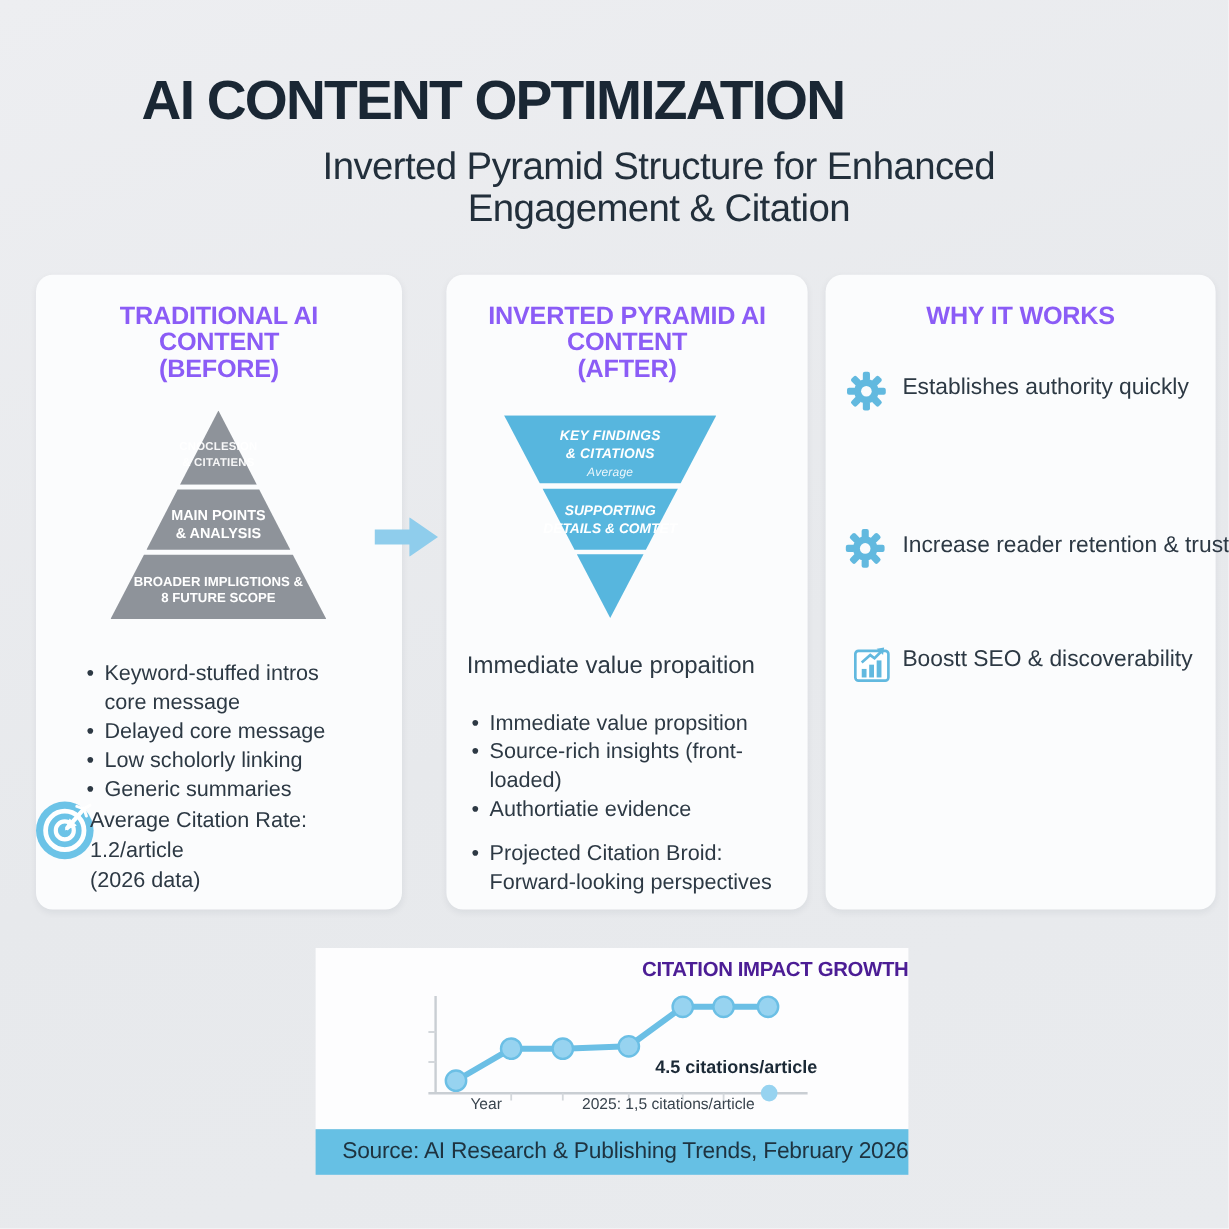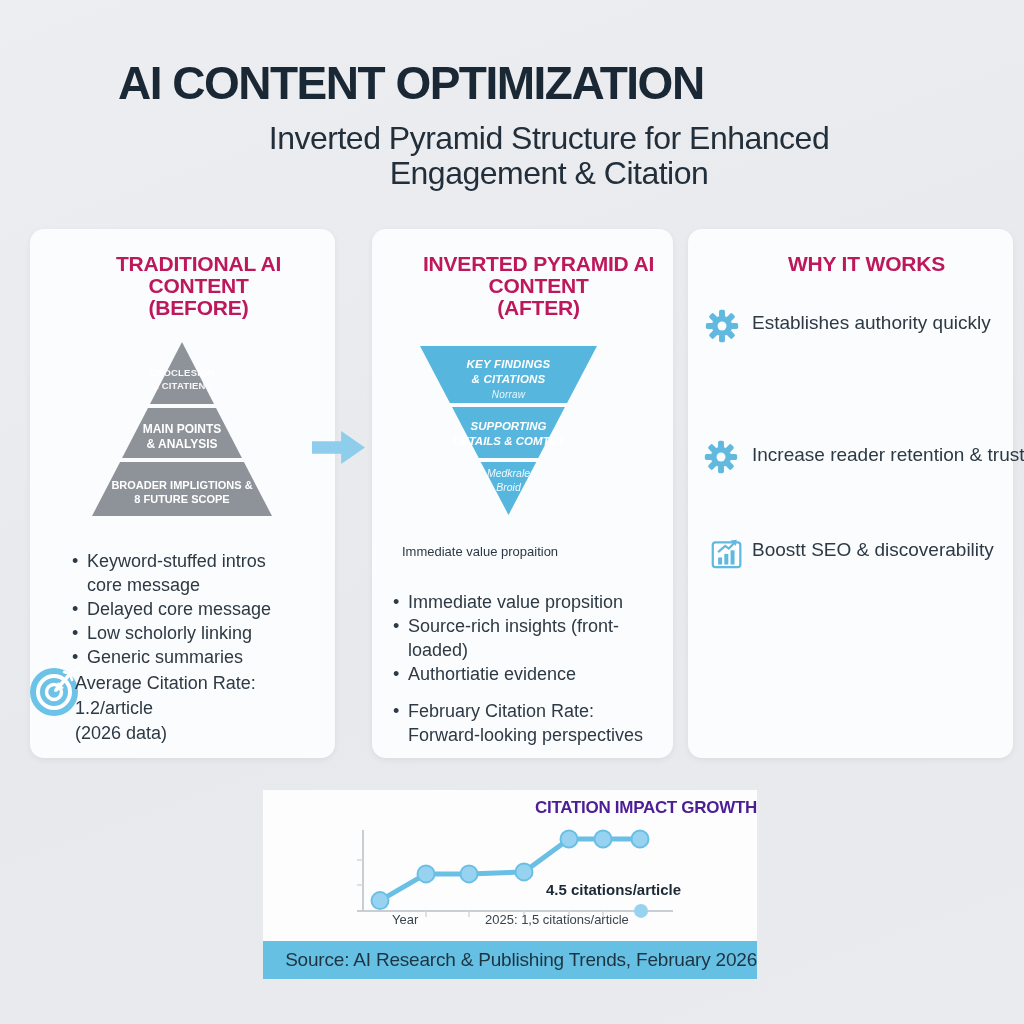--- a/index.html
+++ b/index.html
@@ -13,21 +13,21 @@
     letter-spacing:-1.5px;color:#1a2734;white-space:nowrap;}
   .subtitle{position:absolute;top:121px;left:0;width:100%;text-align:center;
     font-size:32px;font-weight:400;letter-spacing:-0.5px;color:#222f3b;line-height:35px;margin-left:37px;}
   
   .card{position:absolute;top:229px;height:529px;background:#fbfcfd;border-radius:14px;
     box-shadow:0 2px 6px rgba(25,35,45,0.06);}
   #card-before{left:30px;width:305px;}
   #card-after{left:372px;width:301px;}
   #card-why{left:688px;width:325px;}
   .card-title{position:absolute;top:24px;left:0;width:100%;text-align:center;
-    font-size:21px;line-height:22px;font-weight:700;letter-spacing:-0.2px;color:#be185d;padding-left:16px;}
+    font-size:21px;line-height:22px;font-weight:700;letter-spacing:-0.2px;color:#8b5cf6;}
   
   .pyr{position:absolute;}
   #gray-pyr{left:62px;top:113px;width:180px;height:174px;}
   #blue-pyr{left:48px;top:117px;width:177px;height:169px;font-style:italic;}
   .tier{position:absolute;inset:0;}
   .gray{background:#8e939a;}
   .blue{background:#57b6de;}
   .g1{clip-path:polygon(50% 0%,67.8% 35.6%,32.2% 35.6%);}
   .g2{clip-path:polygon(31.1% 37.9%,68.9% 37.9%,83.3% 66.7%,16.7% 66.7%);}
   .g3{clip-path:polygon(15.6% 69%,84.4% 69%,100% 100%,0% 100%);}
@@ -42,21 +42,21 @@
   .bt1{top:11px;font-size:11.5px;line-height:14.5px;letter-spacing:0.2px;}
   .bt1 .sub{font-weight:400;font-size:10px;opacity:0.88;margin-top:2px;}
   .bt2{top:73px;font-size:11.5px;line-height:14.5px;}
   .bt3{top:120px;font-size:10.5px;line-height:14px;font-weight:400;opacity:0.92;}
   
   .flow-arrow{position:absolute;left:312px;top:431px;width:53px;height:33px;background:#8fcdec;
     clip-path:polygon(0% 31%,55% 31%,55% 0%,100% 50%,55% 100%,55% 69%,0% 69%);}
   
   .bullets{position:absolute;font-size:18px;line-height:24px;color:#2d3944;}
   #card-before .bullets{left:42px;top:320px;width:238px;}
-  #card-after .intro{position:absolute;left:17px;top:315px;font-size:13px;color:#2d3944;margin-left:13px;}
+  #card-after .intro{position:absolute;left:17px;top:315px;font-size:20px;color:#2d3944;}
   #card-after .bullets{left:21px;top:361px;width:266px;}
   .b-row{display:flex;}
   .b-row.gap{margin-top:13px;}
   .b-dot{width:15px;flex:none;}
   .b-txt span{display:block;}
   
   .stat-icon{position:absolute;left:-3px;top:436px;width:54px;height:54px;}
   .stat-text{position:absolute;left:45px;top:442px;font-size:18px;line-height:25px;color:#2d3944;}
   
   .why-icon{position:absolute;}
@@ -157,30 +157,26 @@
       <div>CONTENT</div>
       <div>(AFTER)</div>
     </div>
     <div class="pyr" id="blue-pyr">
       <div class="tier blue b1"></div>
       <div class="tier blue b2"></div>
       <div class="tier blue b3"></div>
       <div class="ptxt bt1">
         <div>KEY FINDINGS</div>
         <div>&amp; CITATIONS</div>
-        <div class="sub">Norraw</div>
+        <div class="sub">Average</div>
       </div>
       <div class="ptxt bt2">
         <div>SUPPORTING</div>
         <div>DETAILS &amp; COMTET</div>
       </div>
-      <div class="ptxt bt3">
-        <div>Medkrale</div>
-        <div>Broid</div>
-      </div>
     </div>
     <div class="intro">Immediate value propaition</div>
     <div class="bullets">
       <div class="b-row">
         <span class="b-dot">•</span>
         <span class="b-txt">
             <span>Immediate value propsition</span>
           </span>
       </div>
       <div class="b-row">
@@ -191,21 +187,21 @@
       </div>
       <div class="b-row">
         <span class="b-dot">•</span>
         <span class="b-txt">
             <span>Authortiatie evidence</span>
           </span>
       </div>
       <div class="b-row gap">
         <span class="b-dot">•</span>
         <span class="b-txt">
-            <span>February Citation Rate:</span>
+            <span>Projected Citation Broid:</span>
             <span>Forward-looking perspectives</span>
           </span>
       </div>
     </div>
   </div>
 
   <div class="card" id="card-why">
     <div class="card-title">
       <div>WHY IT WORKS</div>
     </div>

